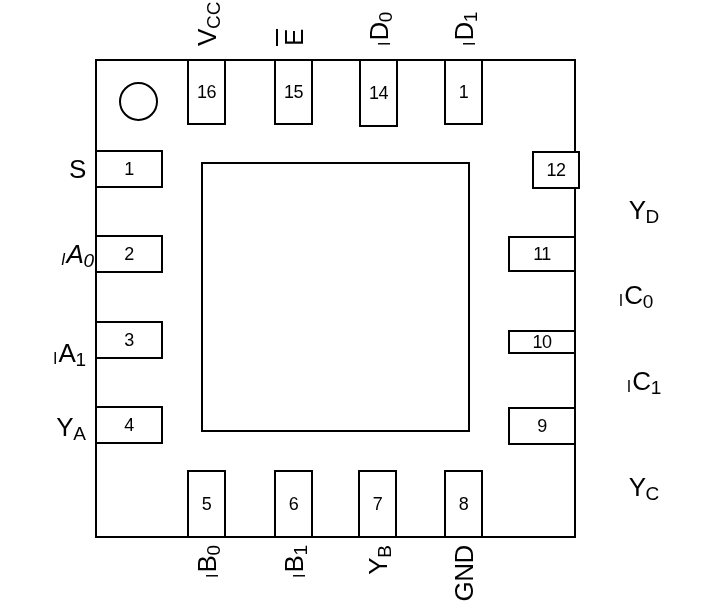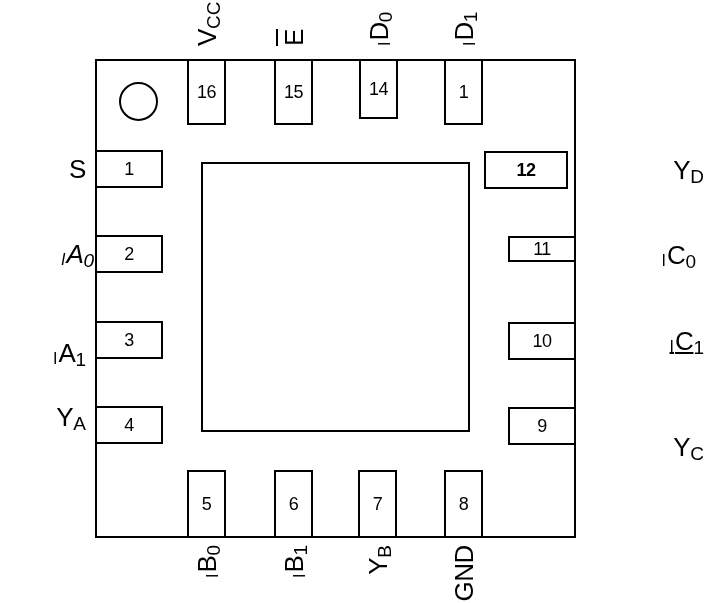--- a/index.html
+++ b/index.html
@@ -22,21 +22,21 @@
   .lbl .pre{font-size:16px;vertical-align:-2px;letter-spacing:0;margin-right:1px;}
   .lbl .sub{font-size:19px;vertical-align:-4px;letter-spacing:0;}
   .lbl .ov{border-top:2px solid #000;padding-top:1px;}
   .rot{
     line-height:28px;width:110px;
     transform:rotate(-90deg);transform-origin:0 0;
   }
   .rot-top{text-align:left;}
   .rot-bottom{text-align:right;}
   .lbl-left{width:86px;text-align:right;}
-  .lbl-right{width:120px;text-align:right;}
+  .lbl-right{width:120px;text-align:center;margin-top:40px;}
 </style>
 </head>
 <body>
 
 <div class="canvas">
   <div class="rect outline"></div>
   <div class="rect inner"></div>
   <div class="rect circle"></div>
   <div id="pins-layer">
       <div class="rect pad" style="left: 95px; top: 150px; width: 68px; height: 38px;">
@@ -47,58 +47,58 @@
         <span>2</span>
       </div>
       <div class="lbl lbl-left" style="left: 8px; top: 239px; font-style: italic;"><span class="pre">I</span><span class="main">A</span><span class="sub">0</span></div>
       <div class="rect pad" style="left: 95px; top: 321px; width: 68px; height: 38px;">
         <span>3</span>
       </div>
       <div class="lbl lbl-left" style="left: 0px; top: 338px;"><span class="pre">I</span><span class="main">A</span><span class="sub">1</span></div>
       <div class="rect pad" style="left: 95px; top: 406px; width: 68px; height: 38px;">
         <span>4</span>
       </div>
-      <div class="lbl lbl-left" style="left: 0px; top: 402px;"><span class="main">Y</span><span class="sub">A</span></div>
+      <div class="lbl lbl-left" style="left: 0px; top: 412px;"><span class="main">Y</span><span class="sub">A</span></div>
       <div class="rect pad" style="left: 187px; top: 470px; width: 39px; height: 68px;">
         <span>5</span>
       </div>
       <div class="lbl rot rot-bottom" style="left: 192.5px; top: 655px;"><span class="pre">I</span><span class="main">B</span><span class="sub">0</span></div>
       <div class="rect pad" style="left: 274px; top: 470px; width: 39px; height: 68px;">
         <span>6</span>
       </div>
       <div class="lbl rot rot-bottom" style="left: 279.5px; top: 655px;"><span class="pre">I</span><span class="main">B</span><span class="sub">1</span></div>
       <div class="rect pad" style="left: 358px; top: 470px; width: 39px; height: 68px;">
         <span>7</span>
       </div>
       <div class="lbl rot rot-bottom" style="left: 363.5px; top: 655px;"><span class="main">Y</span><span class="sub">B</span></div>
       <div class="rect pad" style="left: 444px; top: 470px; width: 39px; height: 68px;">
         <span>8</span>
       </div>
       <div class="lbl rot rot-bottom" style="left: 449.5px; top: 655px;"><span class="main">GND</span></div>
       <div class="rect pad" style="left: 508px; top: 407px; width: 68px; height: 38px;">
         <span>9</span>
       </div>
       <div class="lbl lbl-right" style="left: 584px; top: 432px;"><span class="main">Y</span><span class="sub">C</span></div>
-      <div class="rect pad" style="left: 508px; top: 322px; width: 68px; height: 38px; text-align: right;">
+      <div class="rect pad" style="left: 508px; top: 330px; width: 68px; height: 24px; text-align: right;">
         <span>10</span>
       </div>
-      <div class="lbl lbl-right" style="left: 584px; top: 326px; text-decoration: underline;"><span class="pre">I</span><span class="main">C</span><span class="sub">1</span></div>
-      <div class="rect pad" style="left: 508px; top: 236px; width: 68px; height: 26px;">
+      <div class="lbl lbl-right" style="left: 584px; top: 326px;"><span class="pre">I</span><span class="main">C</span><span class="sub">1</span></div>
+      <div class="rect pad" style="left: 508px; top: 236px; width: 68px; height: 36px;">
         <span>11</span>
       </div>
       <div class="lbl lbl-right" style="left: 576px; top: 240px;"><span class="pre">I</span><span class="main">C</span><span class="sub">0</span></div>
-      <div class="rect pad" style="left: 484px; top: 151px; width: 84px; height: 38px; font-weight: bold;">
+      <div class="rect pad" style="left: 532px; top: 151px; width: 48px; height: 38px;">
         <span>12</span>
       </div>
       <div class="lbl lbl-right" style="left: 584px; top: 155px;"><span class="main">Y</span><span class="sub">D</span></div>
       <div class="rect pad" style="left: 444px; top: 59px; width: 39px; height: 66px;">
         <span>1</span>
       </div>
       <div class="lbl rot rot-top" style="left: 449.5px; top: 46px;"><span class="pre">I</span><span class="main">D</span><span class="sub">1</span></div>
-      <div class="rect pad" style="left: 359px; top: 59px; width: 39px; height: 60px;">
+      <div class="rect pad" style="left: 359px; top: 59px; width: 39px; height: 68px;">
         <span>14</span>
       </div>
       <div class="lbl rot rot-top" style="left: 364.5px; top: 46px;"><span class="pre">I</span><span class="main">D</span><span class="sub">0</span></div>
       <div class="rect pad" style="left: 274px; top: 59px; width: 39px; height: 66px;">
         <span>15</span>
       </div>
       <div class="lbl rot rot-top" style="left: 279.5px; top: 46px;"><span class="main ov">E</span></div>
       <div class="rect pad" style="left: 187px; top: 59px; width: 39px; height: 66px;">
         <span>16</span>
       </div>

